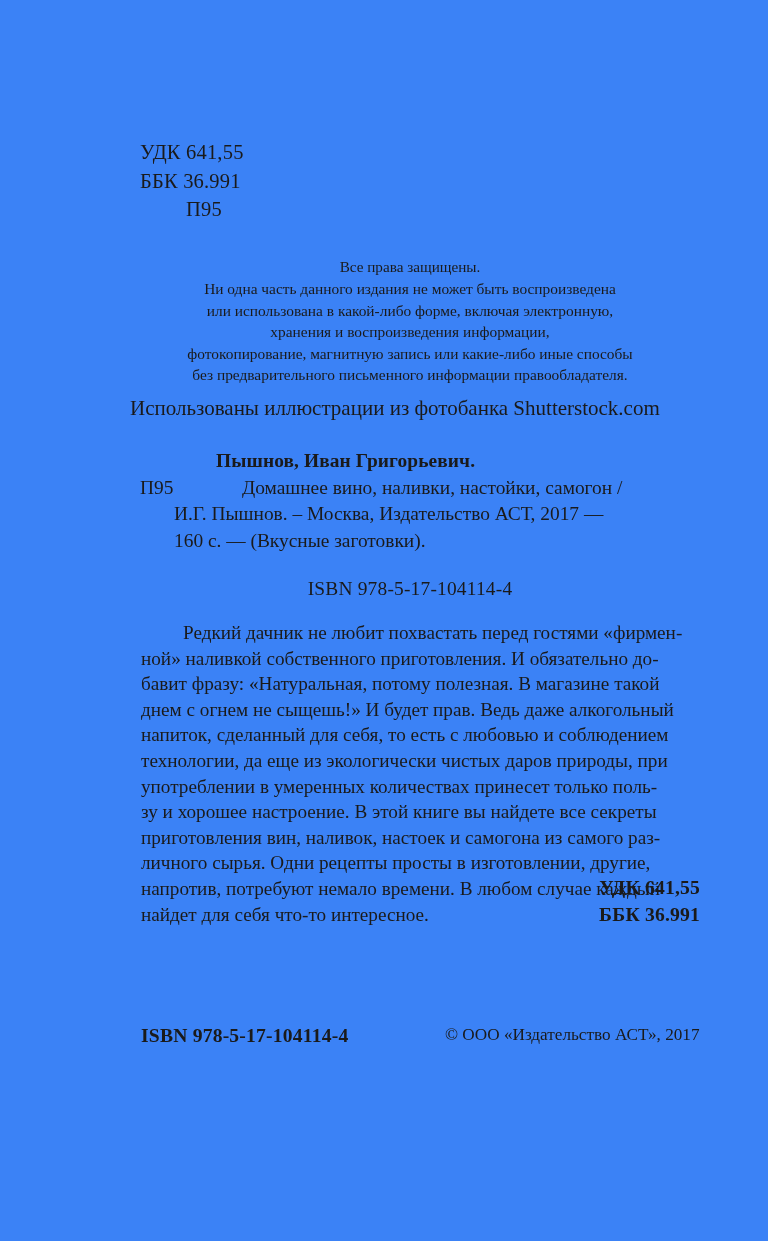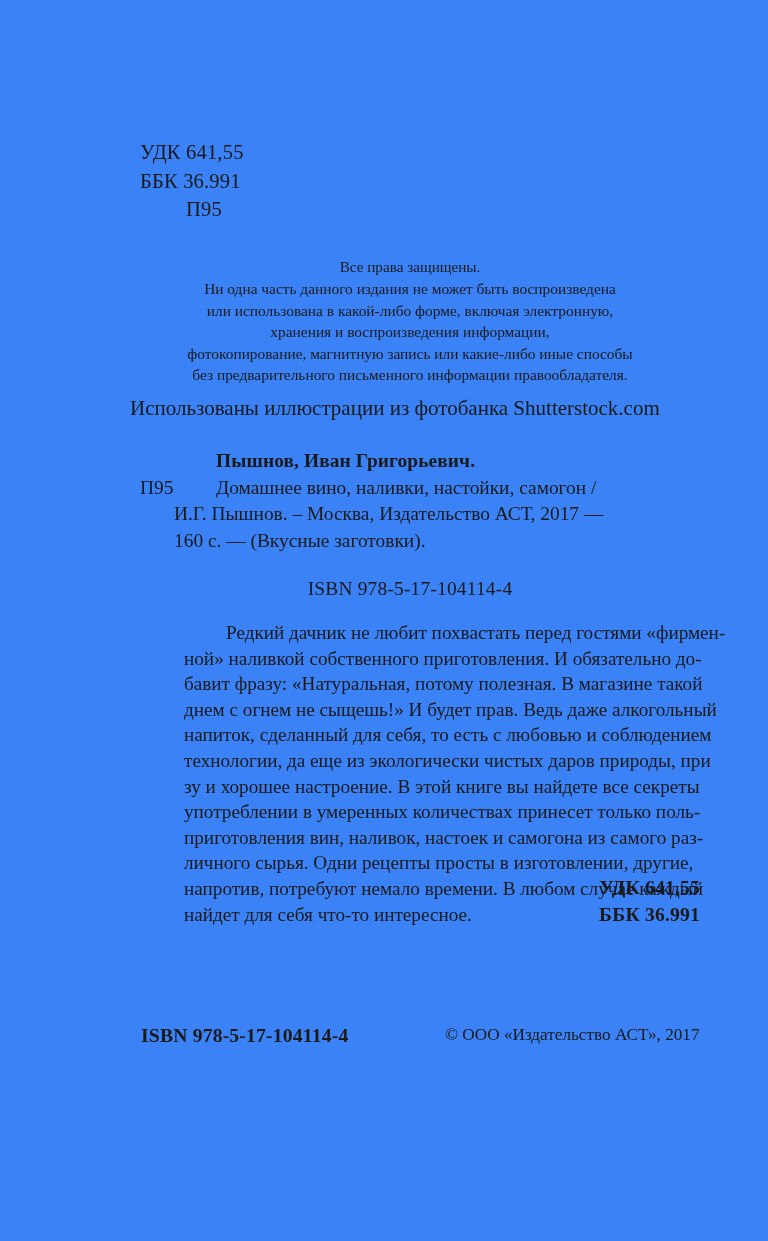--- a/index.html
+++ b/index.html
@@ -78,21 +78,21 @@
   .biblio .biblio-body {
     position: relative;
     padding-left: 76px;
     text-indent: 0;
   }
   .biblio .biblio-sigla {
     position: absolute;
     left: 0;
     top: 0;
   }
-  .biblio .biblio-line { white-space: nowrap; }
+  .biblio .biblio-line { white-space: nowrap; margin-left: 26px; }
   .biblio .biblio-line.hang { margin-left: -42px; }
 
   
   .isbn-mid {
     position: absolute;
     left: 130px;
     top: 578px;
     width: 560px;
     text-align: center;
     font-size: 19.4px;
@@ -100,21 +100,20 @@
   }
 
   
   .annotation {
     position: absolute;
     left: 141px;
     top: 620px;
     width: 560px;
     font-size: 19.2px;
     line-height: 25.6px;
-    margin-left: 43px;
   }
   .annotation .ann-line { white-space: nowrap; }
   .annotation .ann-line.first { padding-left: 42px; }
 
   
   .codes-repeat {
     position: absolute;
     left: 300px;
     top: 874px;
     width: 400px;
@@ -184,22 +183,22 @@
 
   <div class="isbn-mid">ISBN 978-5-17-104114-4</div>
 
   <div class="annotation">
     <div class="ann-line first">Редкий дачник не любит похвастать перед гостями «фирмен-</div>
     <div class="ann-line">ной» наливкой собственного приготовления. И обязательно до-</div>
     <div class="ann-line">бавит  фразу: «Натуральная, потому полезная. В магазине такой</div>
     <div class="ann-line">днем с огнем не сыщешь!» И будет прав. Ведь даже алкогольный</div>
     <div class="ann-line">напиток, сделанный для себя, то есть с любовью и соблюдением</div>
     <div class="ann-line">технологии, да еще из экологически чистых даров природы, при</div>
+    <div class="ann-line">употреблении в умеренных количествах принесет только поль-</div>
     <div class="ann-line">зу и хорошее настроение. В этой книге вы  найдете все секреты</div>
-    <div class="ann-line">употреблении в умеренных количествах принесет только поль-</div>
     <div class="ann-line">приготовления вин, наливок, настоек и самогона из самого раз-</div>
     <div class="ann-line">личного сырья. Одни рецепты просты в изготовлении, другие,</div>
     <div class="ann-line">напротив, потребуют немало времени. В любом случае каждый</div>
     <div class="ann-line">найдет для себя что-то интересное.</div>
   </div>
 
   <div class="codes-repeat">
     <div>УДК 641,55</div>
     <div>ББК 36.991</div>
   </div>

